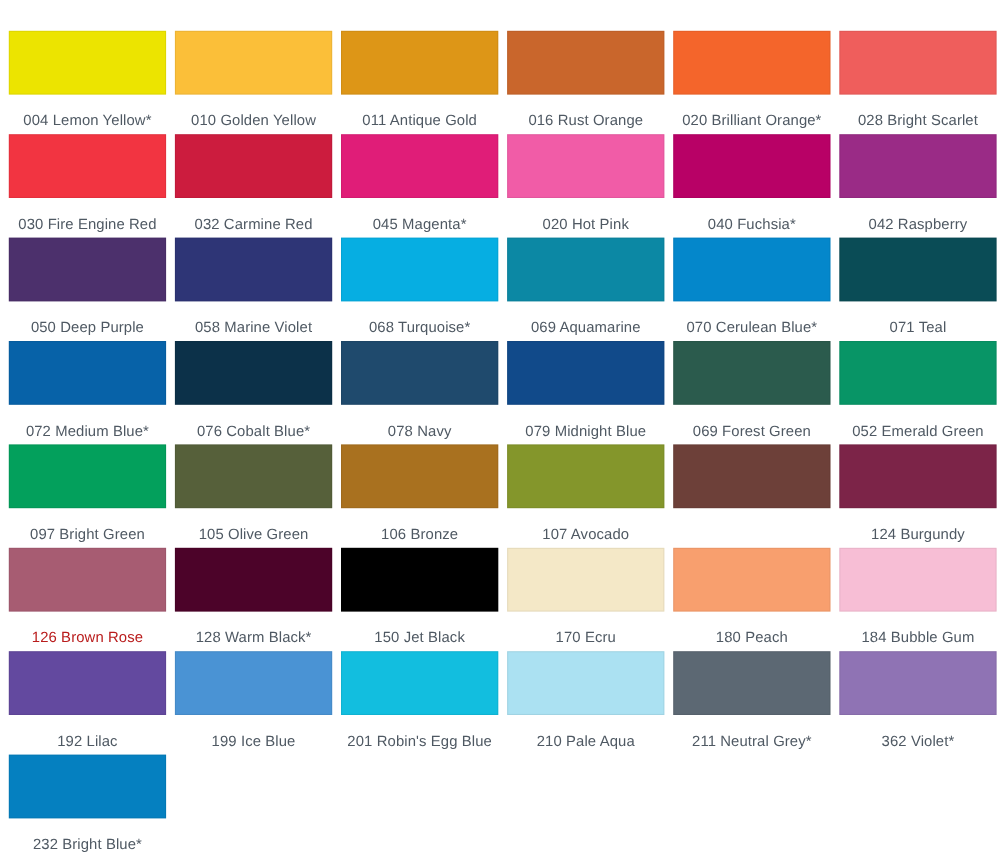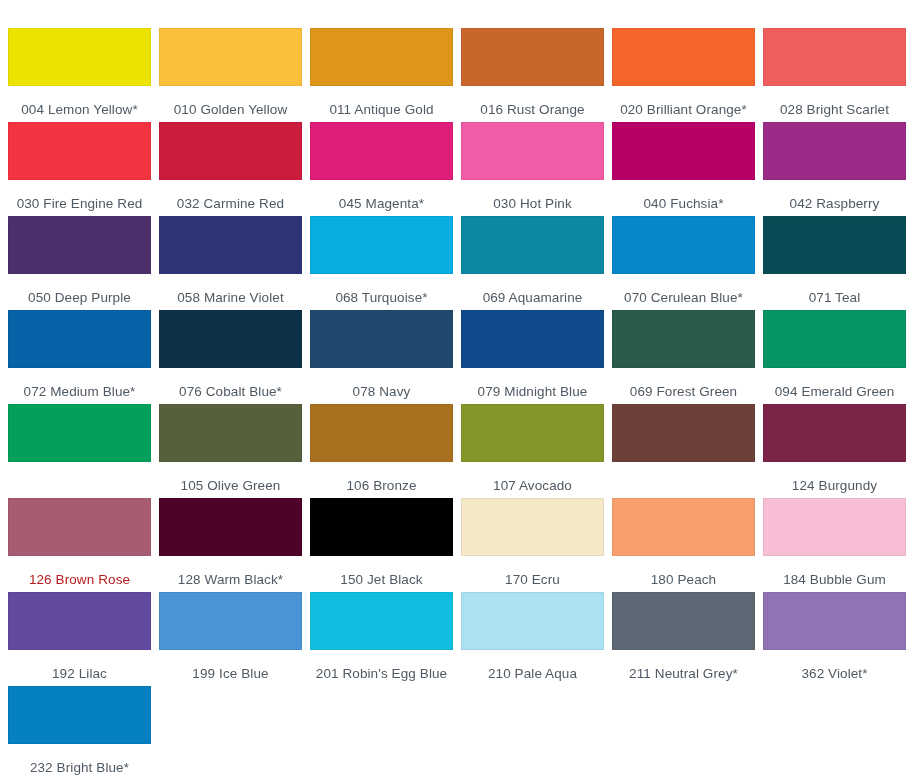--- a/index.html
+++ b/index.html
@@ -87,21 +87,21 @@
     <div class="swatch-cell">
       <div class="swatch-chip" style="background-color: rgb(204, 28, 62);"></div>
       <div class="swatch-label" style="color: rgb(79, 89, 99);">032 Carmine Red</div>
     </div>
     <div class="swatch-cell">
       <div class="swatch-chip" style="background-color: rgb(224, 29, 120);"></div>
       <div class="swatch-label" style="color: rgb(79, 89, 99);">045 Magenta*</div>
     </div>
     <div class="swatch-cell">
       <div class="swatch-chip" style="background-color: rgb(241, 92, 167);"></div>
-      <div class="swatch-label" style="color: rgb(79, 89, 99);">030 Hot Pink</div>
+      <div class="swatch-label" style="color: rgb(79, 89, 99);">020 Hot Pink</div>
     </div>
     <div class="swatch-cell">
       <div class="swatch-chip" style="background-color: rgb(184, 1, 102);"></div>
       <div class="swatch-label" style="color: rgb(79, 89, 99);">040 Fuchsia*</div>
     </div>
     <div class="swatch-cell">
       <div class="swatch-chip" style="background-color: rgb(154, 43, 134);"></div>
       <div class="swatch-label" style="color: rgb(79, 89, 99);">042 Raspberry</div>
     </div>
     <div class="swatch-cell">
@@ -143,24 +143,25 @@
     <div class="swatch-cell">
       <div class="swatch-chip" style="background-color: rgb(17, 74, 138);"></div>
       <div class="swatch-label" style="color: rgb(79, 89, 99);">079 Midnight Blue</div>
     </div>
     <div class="swatch-cell">
       <div class="swatch-chip" style="background-color: rgb(43, 91, 77);"></div>
       <div class="swatch-label" style="color: rgb(79, 89, 99);">069 Forest Green</div>
     </div>
     <div class="swatch-cell">
       <div class="swatch-chip" style="background-color: rgb(8, 149, 102);"></div>
-      <div class="swatch-label" style="color: rgb(79, 89, 99);">094 Emerald Green</div>
+      <div class="swatch-label" style="color: rgb(79, 89, 99);">052 Emerald Green</div>
     </div>
     <div class="swatch-cell">
       <div class="swatch-chip" style="background-color: rgb(3, 160, 92);"></div>
+      <div class="swatch-label" style="color: rgb(79, 89, 99);">097 Bright Green</div>
     </div>
     <div class="swatch-cell">
       <div class="swatch-chip" style="background-color: rgb(86, 96, 58);"></div>
       <div class="swatch-label" style="color: rgb(79, 89, 99);">105 Olive Green</div>
     </div>
     <div class="swatch-cell">
       <div class="swatch-chip" style="background-color: rgb(169, 113, 31);"></div>
       <div class="swatch-label" style="color: rgb(79, 89, 99);">106 Bronze</div>
     </div>
     <div class="swatch-cell">

